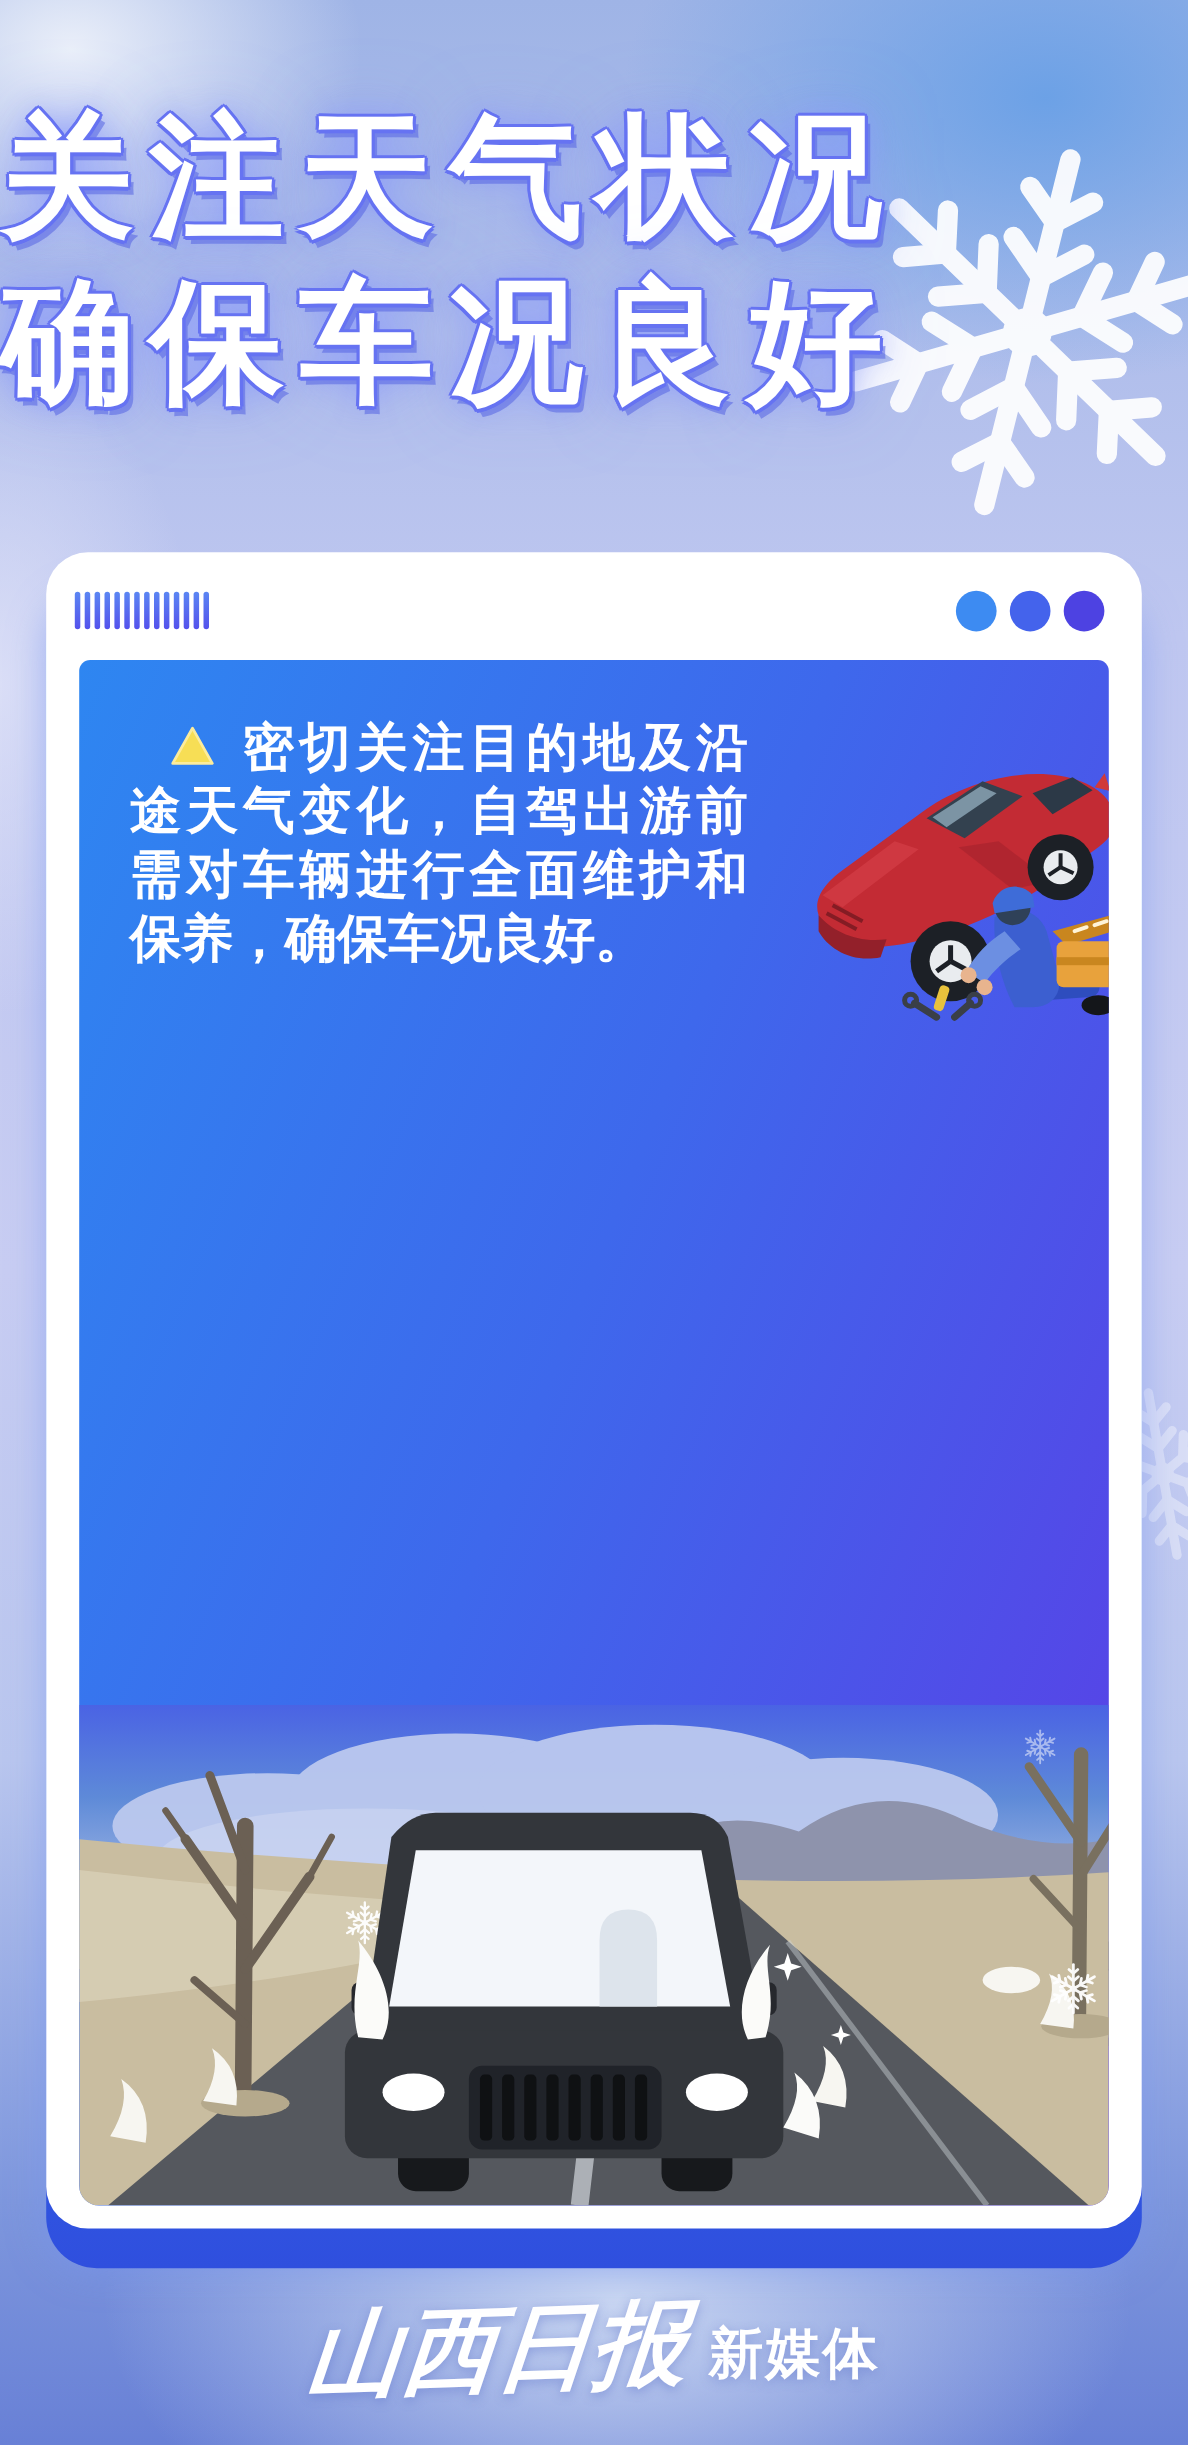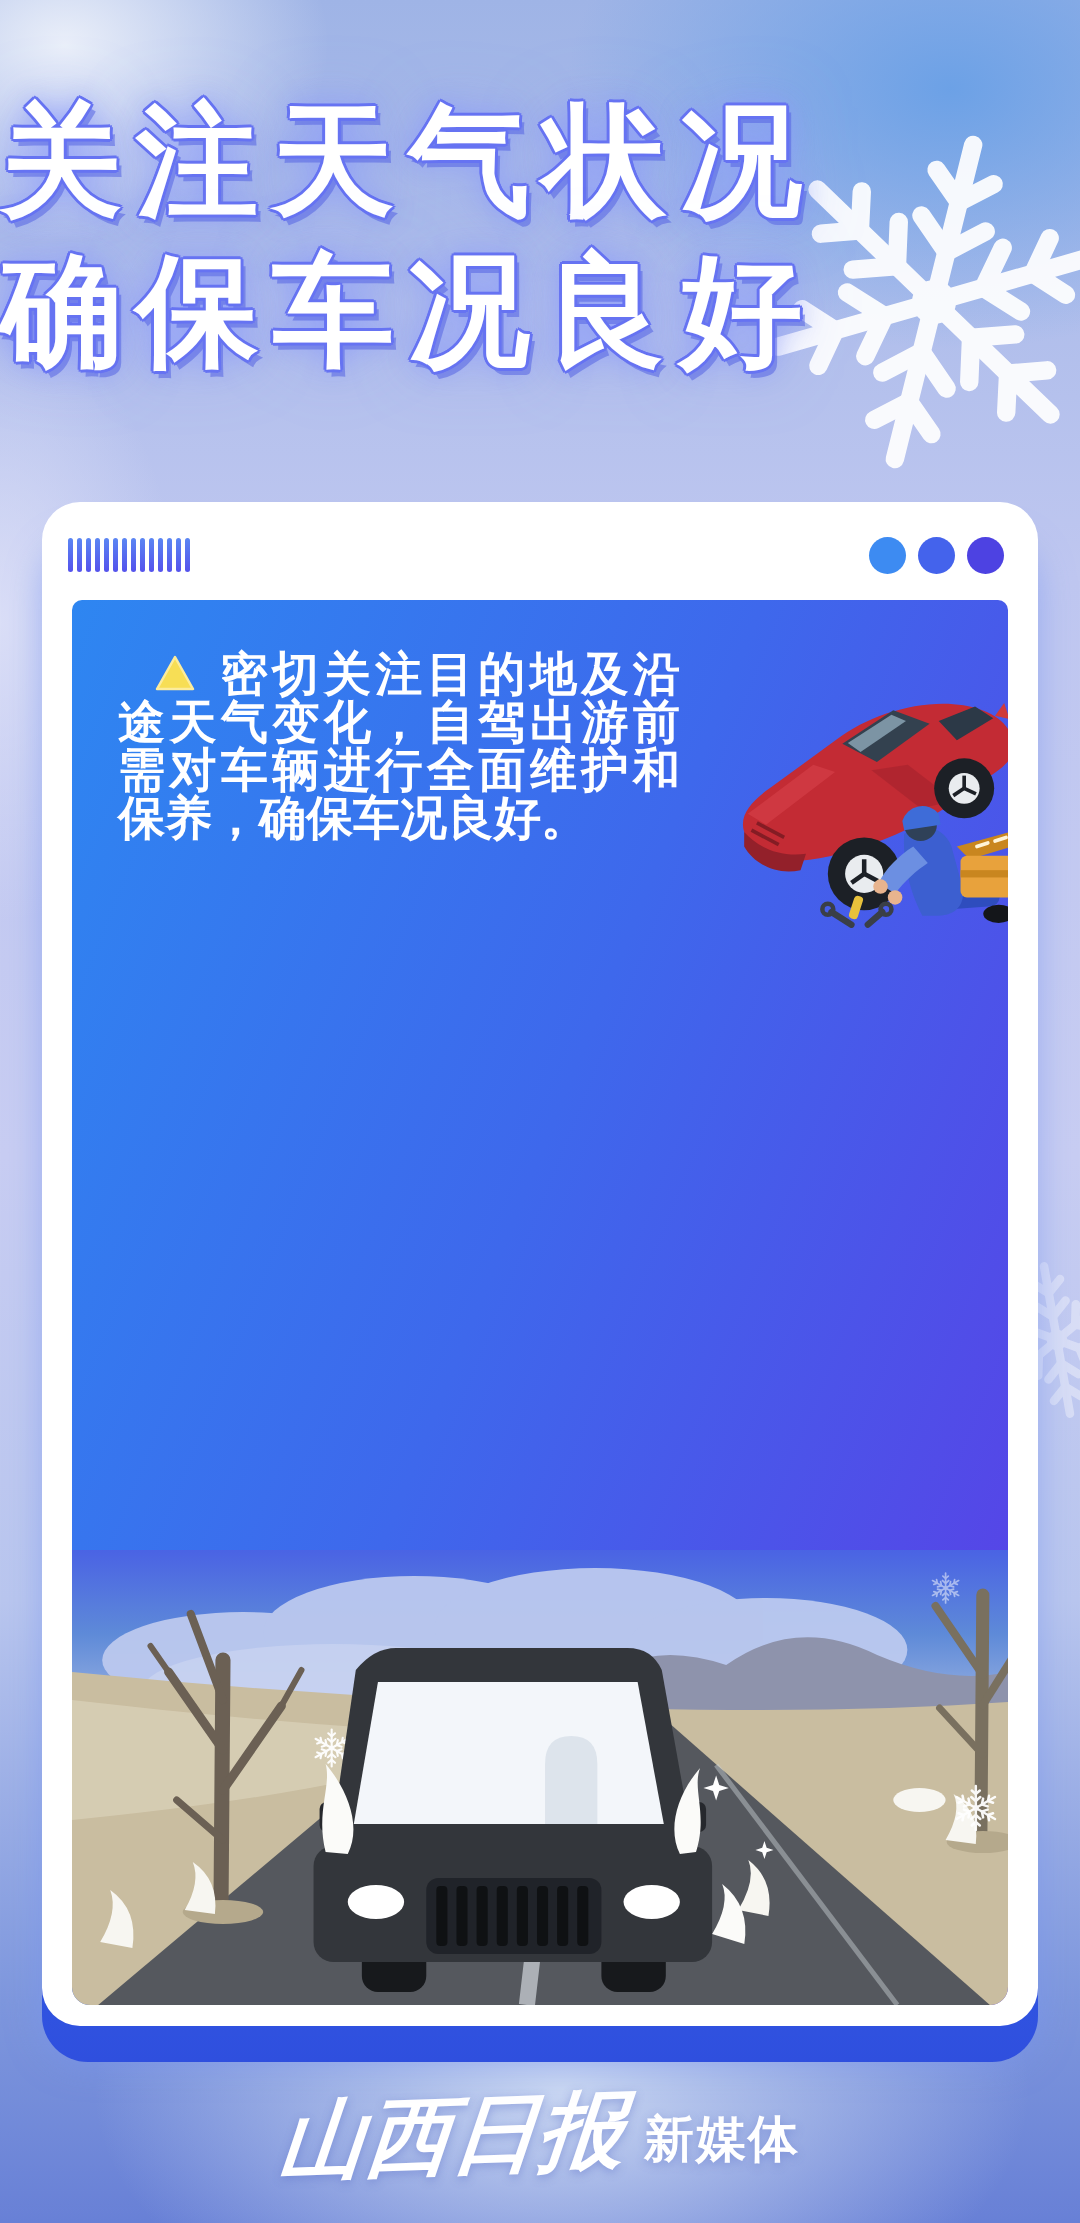--- a/index.html
+++ b/index.html
@@ -48,21 +48,21 @@
   .dots i:nth-child(2){background:#4463EC;}
   .dots i:nth-child(3){background:#4D42E2;}
   
   .panel{
     position:absolute;left:30px;right:30px;top:98px;height:1405px;
     border-radius:10px 10px 18px 18px;overflow:hidden;
     background:linear-gradient(112deg,#2E86F1 0%,#3E68EC 46%,#5546E7 88%,#5B42E7 100%);
   }
   .panel-text{position:relative;padding:50px 46px 0 46px;color:#fff;}
   p.tip{
-    margin:0 0 26px 0;font-size:47px;line-height:48px;font-weight:600;
+    margin:0 0 26px 0;font-size:47px;line-height:58px;font-weight:600;
     text-indent:36px;text-align:justify;
   }
   .tri{display:inline-block;width:42px;height:38px;margin-right:20px;vertical-align:-2px;text-indent:0;}
   .car-float{float:right;width:300px;height:300px;margin:2px -28px 4px 10px;}
   .scene{position:absolute;left:0;right:0;bottom:0;height:455px;}
   .scene svg{display:block;width:100%;height:100%;}
   
   .footer{
     position:absolute;left:0;top:2078px;width:100%;z-index:3;
     display:flex;align-items:center;justify-content:center;gap:20px;color:#fff;

